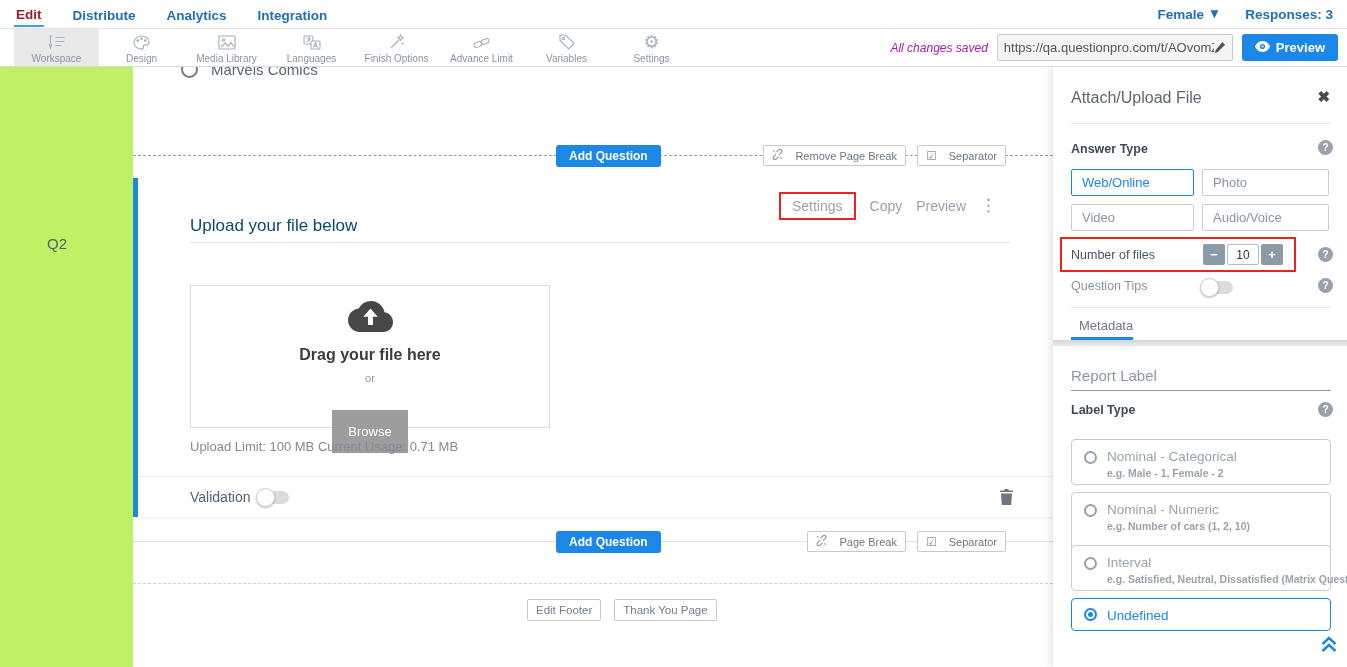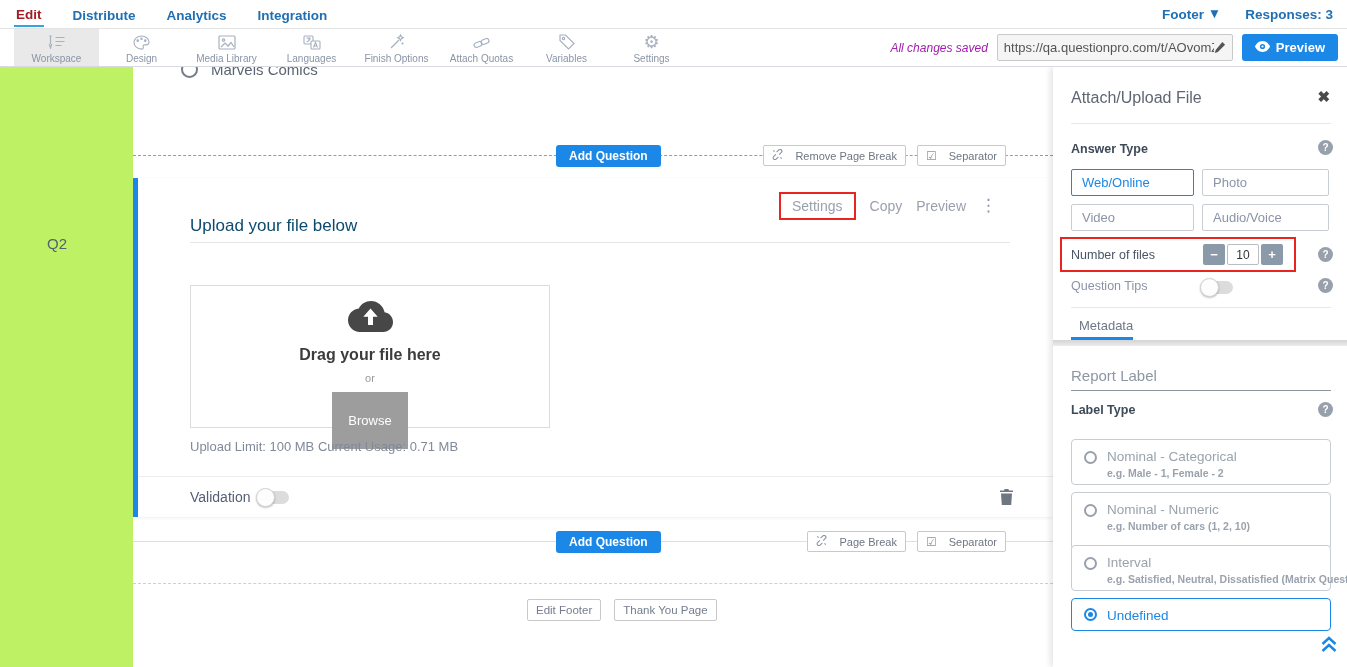--- a/index.html
+++ b/index.html
@@ -67,22 +67,22 @@
   .q-actions .act { cursor:pointer; }
   .settings-hl { border:2px solid #e8251f; padding:4px 11px; }
   .kebab { font-size:17px; color:#8a94a6; line-height:14px; cursor:pointer; }
   .q-title { position:absolute; left:52px; top:38px; width:820px; font-size:17px; color:#0c4a6e;
              padding-bottom:6px; border-bottom:1px solid #e4e4e4; }
 
   .upload-box { position:absolute; left:52px; top:107px; width:360px; height:143px;
                 border:1px solid #dcdcdc; display:flex; flex-direction:column; align-items:center; }
   .drag-label { font-size:16px; font-weight:bold; color:#3c3c3c; margin-top:9px; }
   .or-label { font-size:11px; color:#9a9a9a; margin-top:8px; }
-  .btn-browse { margin-top:8px; background:#9d9d9d; color:#fff; border:none; font-size:13px;
-                padding:21px 16px; cursor:pointer; font-family:"Liberation Sans",sans-serif; }
+  .btn-browse { margin-top:26px; background:#9d9d9d; color:#fff; border:none; font-size:13px;
+                padding:14px 16px; cursor:pointer; font-family:"Liberation Sans",sans-serif; }
   .limit-text { position:absolute; left:52px; top:261px; font-size:13px; color:#808a99; }
 
   .q-footer { position:absolute; left:0; right:0; bottom:0; height:41px; border-top:1px solid #ededed;
               display:flex; align-items:center; }
   .q-footer .vlabel { margin-left:52px; font-size:14px; color:#545e75; }
   .toggle { position:relative; width:30px; height:13px; background:#dcdcdc; border-radius:7px;
             margin-left:9px; cursor:pointer; }
   .toggle .knob { position:absolute; left:-3px; top:-3px; width:19px; height:19px; border-radius:50%;
                   background:#fdfdfd; border:1px solid #d2d2d2; box-shadow:0 1px 2px rgba(0,0,0,.25); }
   .trash { position:absolute; right:40px; top:12px; cursor:pointer; }
@@ -141,21 +141,21 @@
 </style>
 </head>
 <body>
 
 <div class="topnav">
   <span class="nav-item active">Edit</span>
   <span class="nav-item">Distribute</span>
   <span class="nav-item">Analytics</span>
   <span class="nav-item">Integration</span>
   <div class="right">
-    <span><span>Footer</span> <span class="caret">▼</span></span>
+    <span><span>Female</span> <span class="caret">▼</span></span>
     <span>Responses: 3</span>
   </div>
 </div>
 
 <div class="toolbar">
   <div class="tool-tile active">
     <span class="ticon">
       <svg width="19" height="14" viewBox="0 0 19 14" fill="none" stroke="#a7b1bf" stroke-width="1.2">
           <path d="M3.5 1v8M2.3 9l1.2 4 1.2-4M2.3 1h2.4"></path>
           <path d="M8.5 2.5h9M8.5 6.5h9M8.5 10.5h6"></path>
@@ -205,21 +205,21 @@
     </span>
     <span class="tlabel">Finish Options</span>
   </div>
   <div class="tool-tile">
     <span class="ticon">
       <svg width="17" height="15" viewBox="0 0 17 15" fill="none" stroke="#a7b1bf" stroke-width="1.2">
           <rect x="1" y="7.2" width="8" height="4.6" rx="2.3" transform="rotate(-22 5 9.5)"></rect>
           <rect x="8" y="4.2" width="8" height="4.6" rx="2.3" transform="rotate(-22 12 6.5)"></rect>
         </svg>
     </span>
-    <span class="tlabel">Attach Quotas</span>
+    <span class="tlabel">Advance Limit</span>
   </div>
   <div class="tool-tile">
     <span class="ticon">
       <svg width="16" height="16" viewBox="0 0 16 16" fill="none" stroke="#a7b1bf" stroke-width="1.2">
           <path d="M1 6.5V1h5.5L15 9.5 9.5 15z"></path>
           <circle cx="4.5" cy="4.5" r="1.2"></circle>
         </svg>
     </span>
     <span class="tlabel">Variables</span>
   </div>

